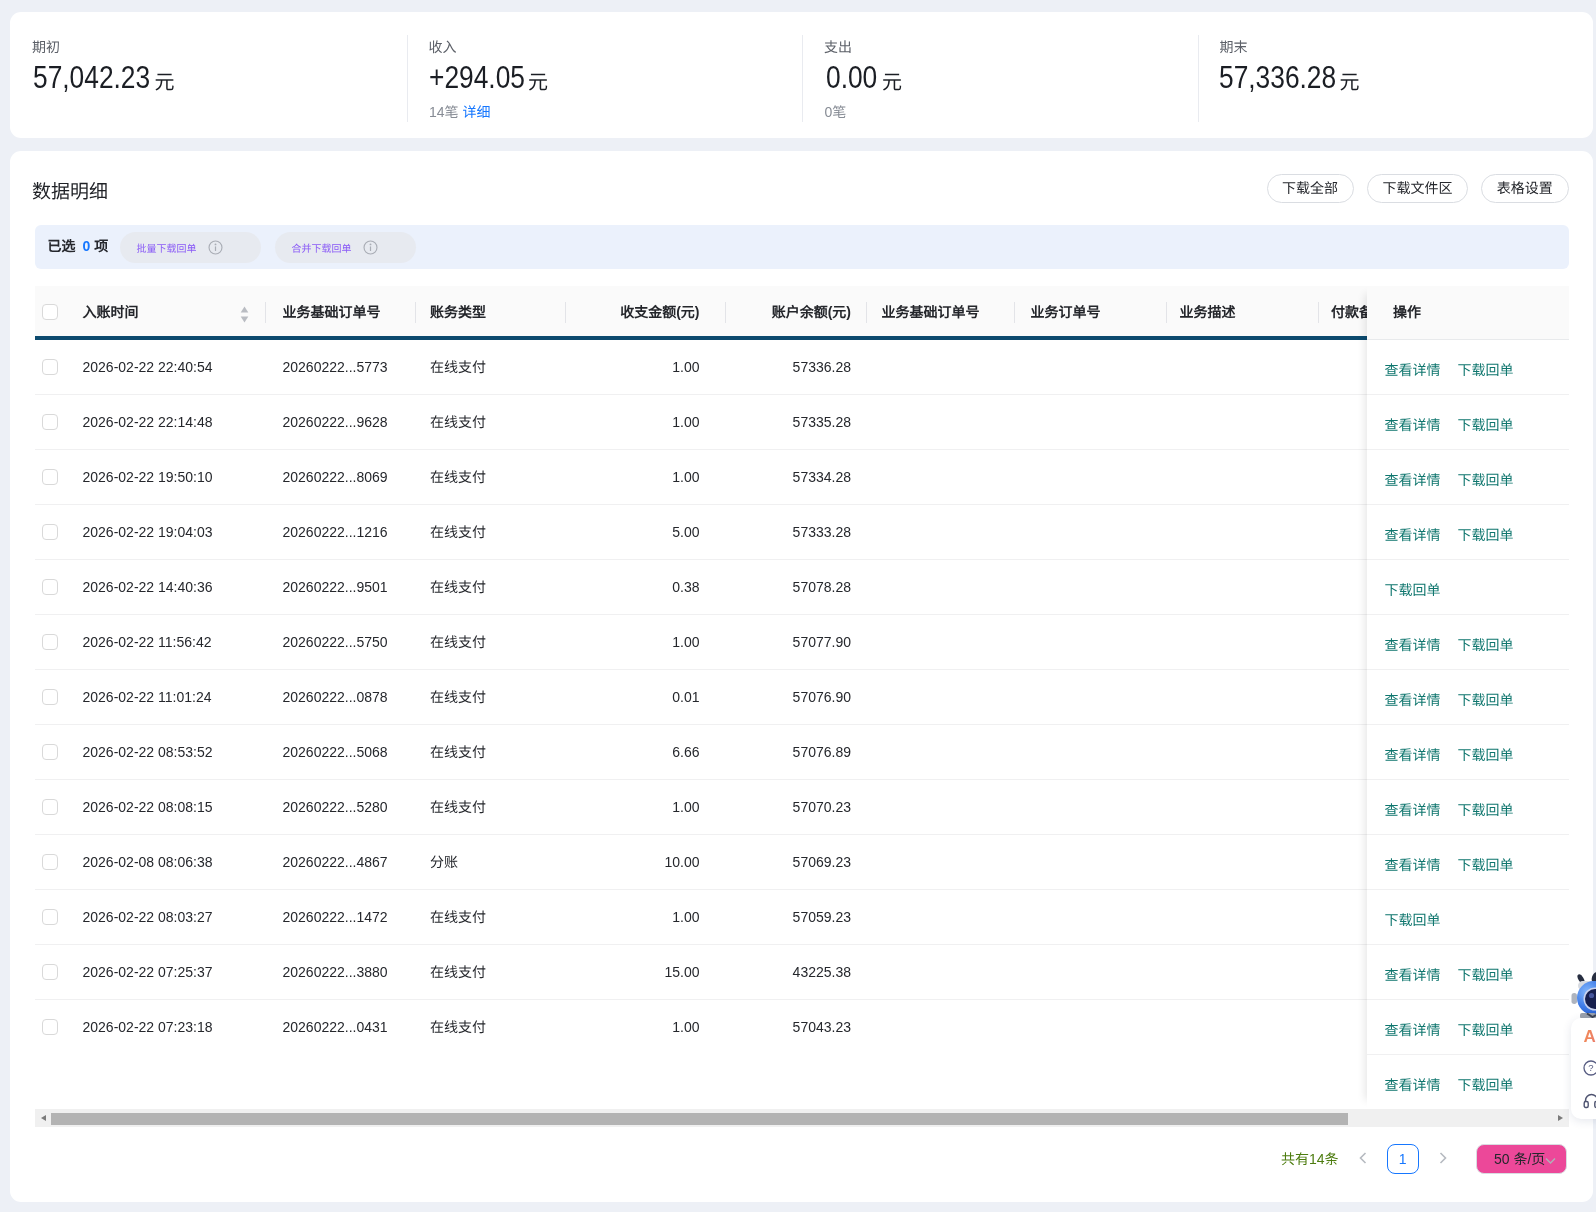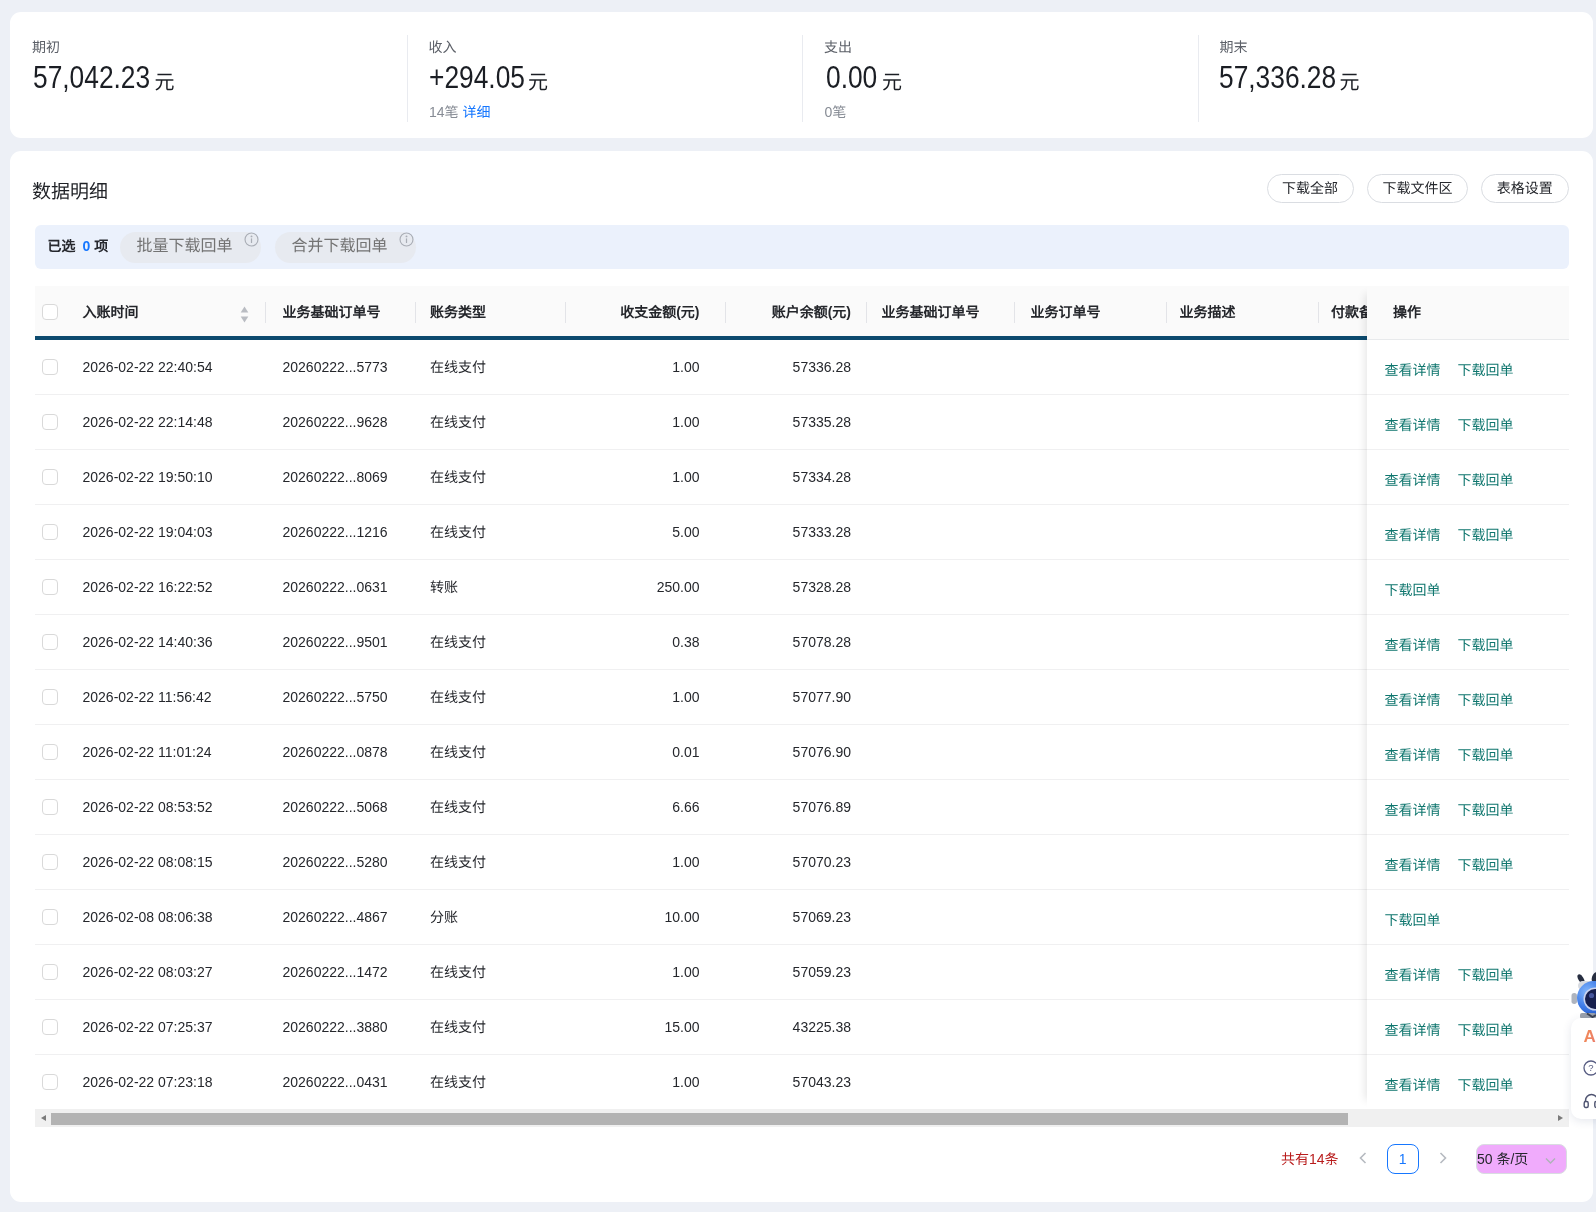--- a/index.html
+++ b/index.html
@@ -11,42 +11,42 @@
 .slabel{position:absolute;font-size:14px;line-height:14px;color:#5d6169}
 .snum{position:absolute;font-size:32px;line-height:32px;font-weight:400;color:#1b1e24;transform:scaleX(.823);transform-origin:0 0;white-space:nowrap}
 .syuan{position:absolute;font-size:20px;line-height:20px;font-weight:400;color:#1b1e24}
 .ssub{position:absolute;font-size:14px;line-height:14px;color:#878c95;white-space:nowrap}
 .ssub a{color:#1677ff;text-decoration:none}
 .title{position:absolute;left:22px;top:30.5px;font-size:19px;line-height:20px;font-weight:500;color:#1f2126}
 .btn{position:absolute;top:22.5px;height:29px;border:1px solid #dadde2;border-radius:15px;background:#fff;font-size:14px;line-height:27px;text-align:center;color:#25272c}
 .bar{position:absolute;left:24.5px;top:74px;width:1534px;height:44px;background:#ebf1fc;border-radius:6px}
 .sel{position:absolute;left:37.5px;top:88px;font-size:14px;line-height:14px;font-weight:600;color:#26282e;white-space:nowrap}
 .sel b{color:#1677ff;margin:0 4px 0 7px}
-.pill{position:absolute;top:81px;height:30.5px;border-radius:15.5px;background:#e7eaf0;display:flex;align-items:flex-start;color:#737373;font-size:16px}
+.pill{position:absolute;top:81px;height:30.5px;border-radius:15.5px;background:#e7eaf0;display:flex;align-items:center;color:#8b5cf6;font-size:10px}
 .th{position:absolute;left:24.5px;top:134.5px;width:1534px;height:54px;background:#fafafa;border-bottom:4px solid #0c4a6e;font-weight:700}
 .hc{position:absolute;top:19.5px;font-size:14px;line-height:14px;color:#24262b;white-space:nowrap}
 .hsep{position:absolute;top:16px;height:21px;width:1px;background:#e3e4e8}
 .cb{position:absolute;width:16px;height:16px;border:1px solid #d9d9d9;border-radius:4px;background:#fff}
 .rows{position:absolute;left:24.5px;top:188.5px;width:1534px;height:768px;overflow:hidden}
 .row{position:relative;height:55px;border-bottom:1px solid #f0f0f1}
 .row:last-child{border-bottom:none}
 .tc{position:absolute;top:20.5px;font-size:14px;line-height:14px;color:#25272c;white-space:nowrap}
 .c2{left:48px}.c3{left:248px}.c4{left:395.5px}
 .c5{left:465px;width:200px;text-align:right}.c6{left:616.5px;width:200px;text-align:right}
 .opc{position:absolute;left:1357px;top:134.5px;width:201.5px;height:822px;background:#fff;box-shadow:-10px 0 8px -8px rgba(0,0,0,.10)}
 .opch{height:54px;background:#fafafa;border-bottom:1px solid #e8eaec;position:relative;font-weight:600}
 .oprow{position:relative;height:55px;border-bottom:1px solid #f0f0f1}
 .lnk{position:absolute;top:23px;font-size:14px;line-height:14px;color:#0f766e;white-space:nowrap}
 .sbtrack{position:absolute;left:24.5px;top:957.5px;width:1534px;height:18.5px;background:#f0f0f0}
 .sbthumb{position:absolute;left:16px;top:4px;width:1297px;height:12.5px;background:#b3b3b3}
 .arrL{position:absolute;left:6px;top:6px;width:0;height:0;border-top:3.75px solid transparent;border-bottom:3.75px solid transparent;border-right:5px solid #7a7a7a}
 .arrR{position:absolute;right:6px;top:6px;width:0;height:0;border-top:3.75px solid transparent;border-bottom:3.75px solid transparent;border-left:5px solid #7a7a7a}
-.pgtotal{position:absolute;left:1271px;top:1001px;font-size:14px;line-height:14px;color:#b91c1c}
+.pgtotal{position:absolute;left:1271px;top:1001px;font-size:14px;line-height:14px;color:#4d7c0f}
 .pgbox{position:absolute;left:1376.5px;top:992.5px;width:32.5px;height:30.5px;border:1px solid #1677ff;border-radius:8px;color:#1677ff;font-size:14px;line-height:29px;text-align:center}
-.pgsel{position:absolute;left:1466px;top:992.5px;width:90.5px;height:30.5px;border:1px solid #d9dce1;border-radius:8px;background:#f0abfc;font-size:14px;line-height:29px;color:#25272c;padding-left:0}
+.pgsel{position:absolute;left:1466px;top:992.5px;width:90.5px;height:30.5px;border:1px solid #d9dce1;border-radius:8px;background:#ec4899;font-size:14px;line-height:29px;color:#25272c;padding-left:17px}
 .chev{position:absolute;top:1000px}
 .ai{position:absolute;left:1570.5px;top:1017.5px;width:36px;height:101px;background:#fff;border-radius:10px;box-shadow:0 2px 10px rgba(40,60,110,.12)}
 </style></head>
 <body>
 <div class="card" id="card1">
     <div class="vd" style="left:396.5px"></div>
     <div class="vd" style="left:791.5px"></div>
     <div class="vd" style="left:1187.5px"></div>
     <div class="slabel" style="left:22px;top:27.5px">期初</div>
     <div class="snum" style="left:23px;top:49px">57,042.23</div>
@@ -132,28 +132,20 @@
       <div class="row">
         <div class="cb" style="left:7px;top:19px"></div>
         <div class="tc c2">2026-02-22 19:04:03</div>
         <div class="tc c3">20260222...1216</div>
         <div class="tc c4">在线支付</div>
         <div class="tc c5">5.00</div>
         <div class="tc c6">57333.28</div>
       </div>
       <div class="row">
         <div class="cb" style="left:7px;top:19px"></div>
-        <div class="tc c2">2026-02-22 16:22:52</div>
-        <div class="tc c3">20260222...0631</div>
-        <div class="tc c4">转账</div>
-        <div class="tc c5">250.00</div>
-        <div class="tc c6">57328.28</div>
-      </div>
-      <div class="row">
-        <div class="cb" style="left:7px;top:19px"></div>
         <div class="tc c2">2026-02-22 14:40:36</div>
         <div class="tc c3">20260222...9501</div>
         <div class="tc c4">在线支付</div>
         <div class="tc c5">0.38</div>
         <div class="tc c6">57078.28</div>
       </div>
       <div class="row">
         <div class="cb" style="left:7px;top:19px"></div>
         <div class="tc c2">2026-02-22 11:56:42</div>
         <div class="tc c3">20260222...5750</div>

